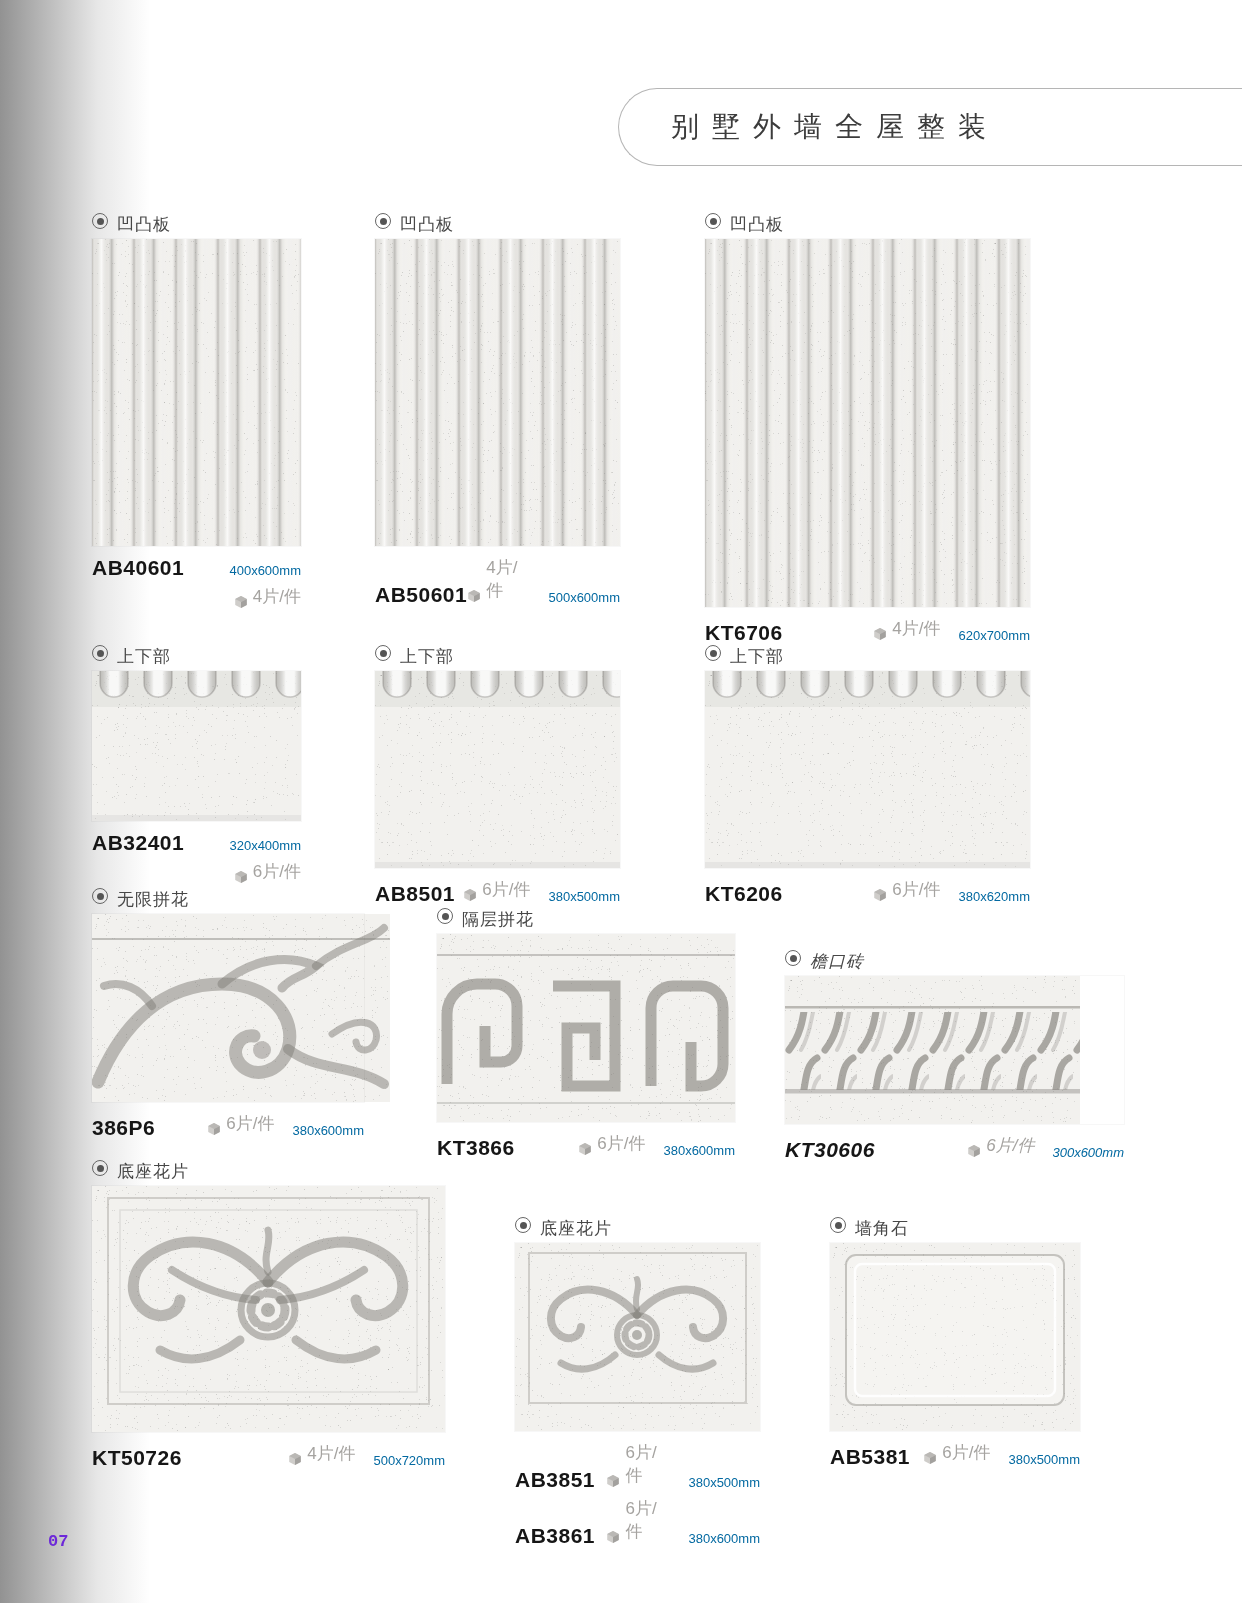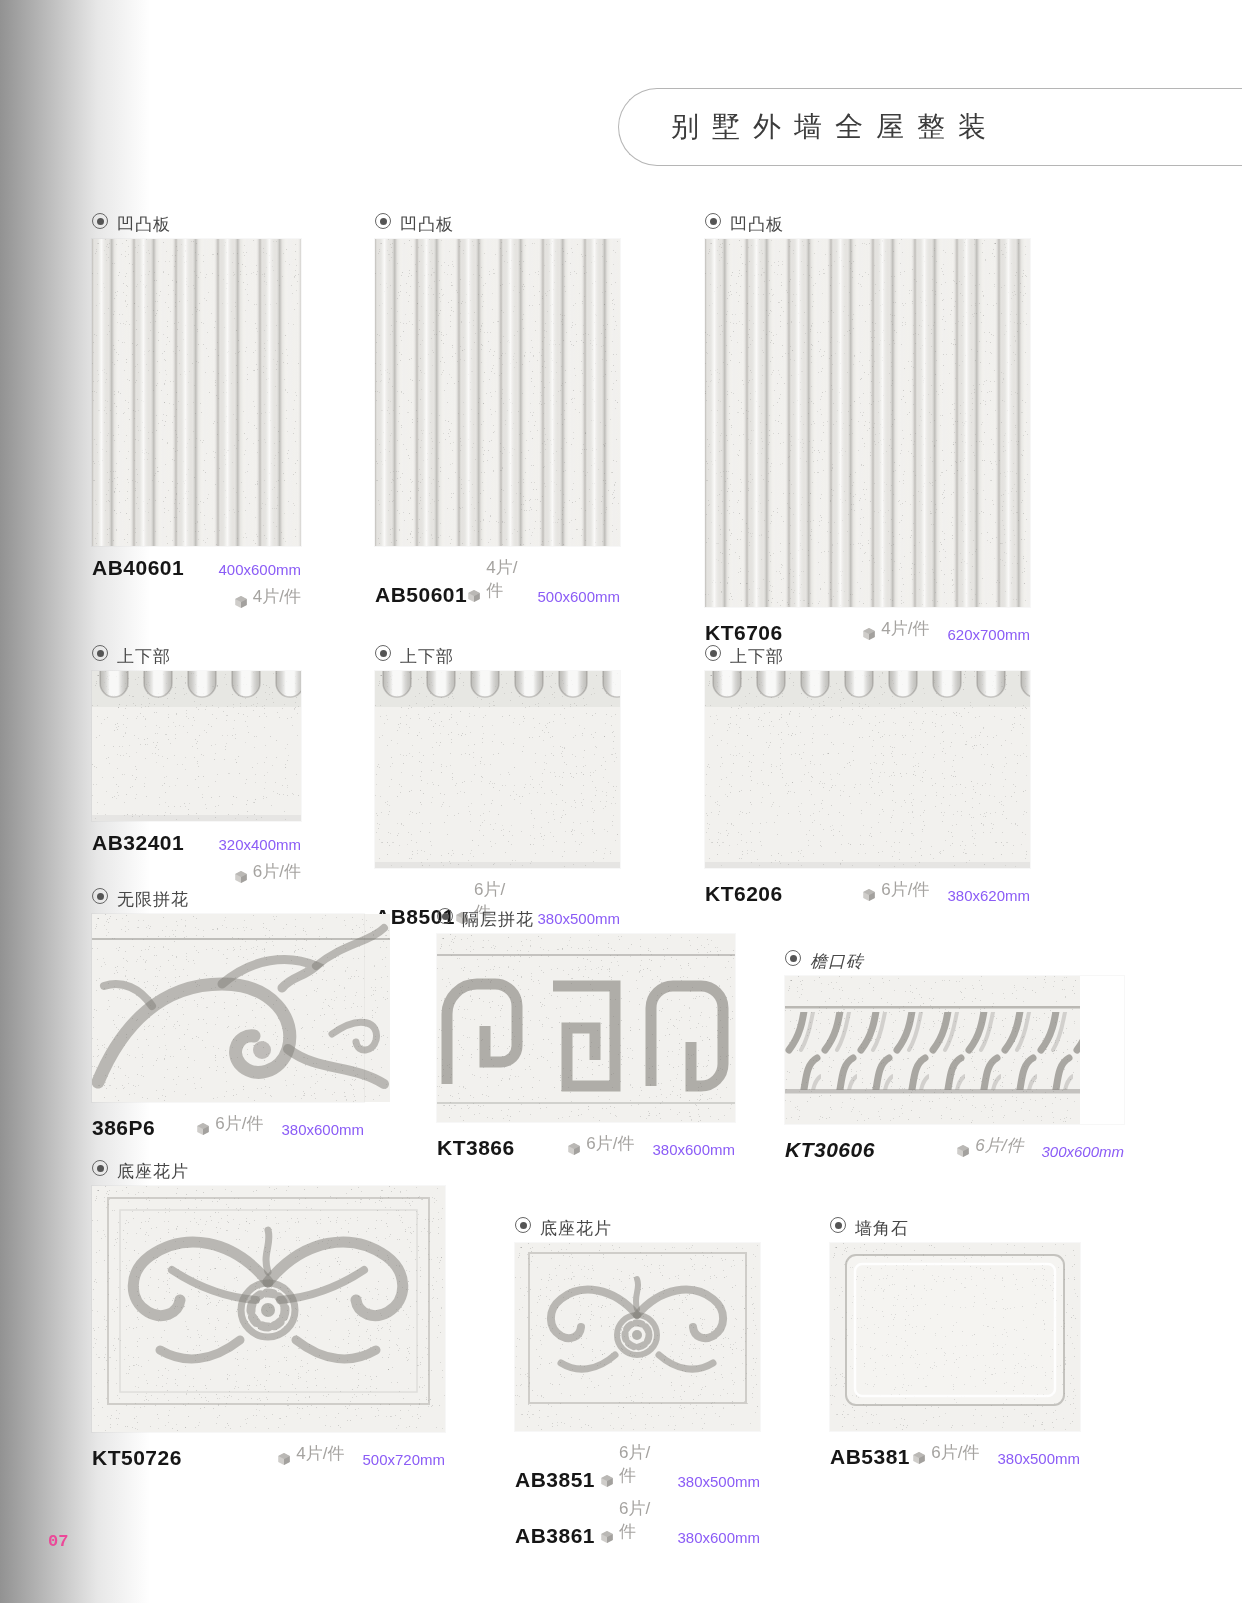--- a/index.html
+++ b/index.html
@@ -16,26 +16,26 @@
   .bullseye{width:14px;height:14px;border:1.5px solid #666;border-radius:50%;
         display:inline-flex;align-items:center;justify-content:center;flex:0 0 auto;}
   .bullseye::after{content:"";width:7px;height:7px;background:#555;border-radius:50%;}
   .tile{position:relative;outline:1px solid rgba(0,0,0,0.03);}
   .tile svg{display:block;}
   .cap{margin-top:10px;display:flex;flex-direction:column;gap:5px;}
   .cap-row{display:flex;align-items:baseline;}
   .cap-row.right{justify-content:flex-end;}
   .flex-sp{flex:1 1 auto;}
   .code{font-weight:bold;font-size:21px;color:#161616;letter-spacing:0.5px;}
-  .size{font-size:15px;color:#8b5cf6;}
+  .size{font-size:13px;color:#0369a1;}
   .pieces{font-size:17px;color:#a5a3a0;display:inline-flex;align-items:flex-end;gap:5px;}
   .cube{width:14px;height:14px;flex:0 0 auto;position:relative;top:1px;}
   .ml{margin-left:18px;}
   .cap-c .code{display:inline-block;width:96px;margin-top:24px;}
-  .page-number{position:absolute;left:48px;top:1532px;font-size:17px;font-weight:bold;color:#ec4899;
+  .page-number{position:absolute;left:48px;top:1532px;font-size:17px;font-weight:bold;color:#6d28d9;
         font-family:"Liberation Mono","DejaVu Sans Mono",monospace;}
 </style>
 </head>
 <body>
 
 <div class="page">
 
   <svg width="0" height="0" style="position:absolute" aria-hidden="true">
     <defs>
       <filter id="speckle" x="0%" y="0%" width="100%" height="100%">

